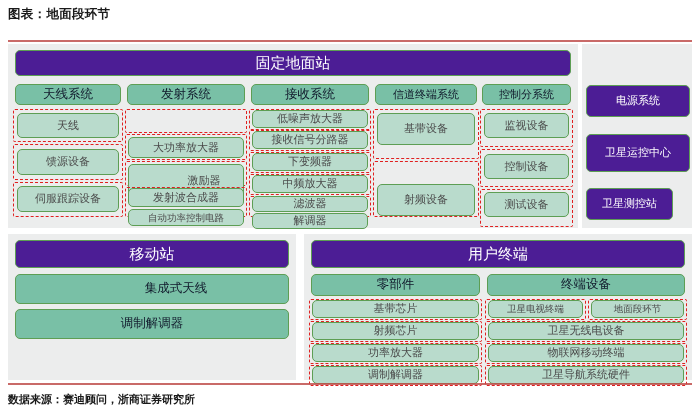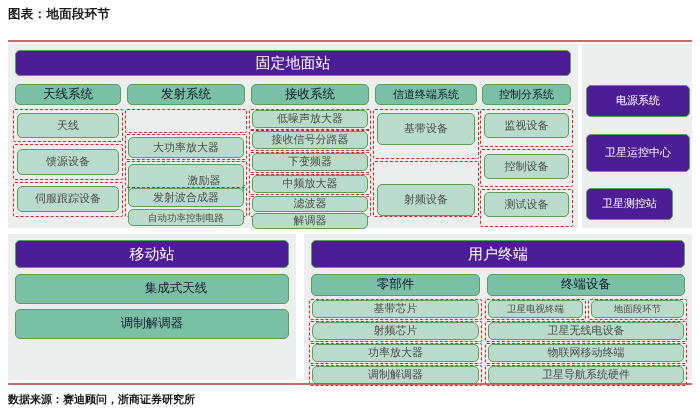--- a/index.html
+++ b/index.html
@@ -195,21 +195,21 @@
   <div class="box mid t14" style="left:303px; top:230px; width:169px; height:22px;">零部件</div>
 
   <div class="box dark t18" style="left:303px; top:196px; width:374px; height:28px;">用户终端</div>
 
   <div class="box mid t14" style="left:479px; top:230px; width:198px; height:22px;">终端设备</div>
 
   <div class="dash" style="left:301px; top:255px; width:173px; height:21px;"></div>
   <div class="box light t12" style="left:304px; top:256px; width:167px; height:18px;">基带芯片</div>
 
   <div class="dash" style="left:301px; top:277px; width:173px; height:21px;"></div>
-  <div class="box light t12" style="left:304px; top:278px; width:167px; height:18px;border-radius:7px;">射频芯片</div>
+  <div class="box light t12" style="left:304px; top:278px; width:167px; height:18px;">射频芯片</div>
 
   <div class="dash" style="left:301px; top:299px; width:173px; height:21px;"></div>
   <div class="box light t12" style="left:304px; top:300px; width:167px; height:18px;">功率放大器</div>
 
   <div class="dash" style="left:301px; top:321px; width:173px; height:21px;"></div>
   <div class="box light t12" style="left:304px; top:322px; width:167px; height:18px;">调制解调器</div>
 
   <div class="dash" style="left:477px; top:255px; width:101px; height:21px;"></div>
   <div class="box light t10" style="left:480px; top:256px; width:95px; height:18px;">卫星电视终端</div>
 

